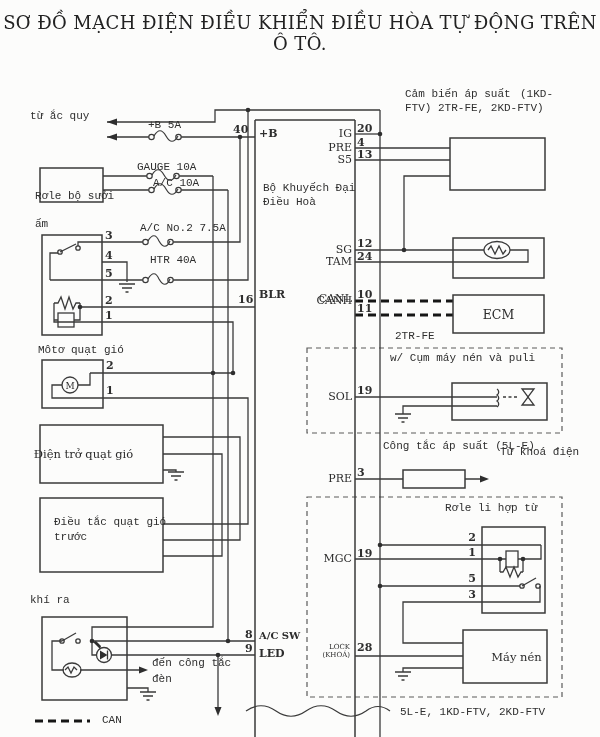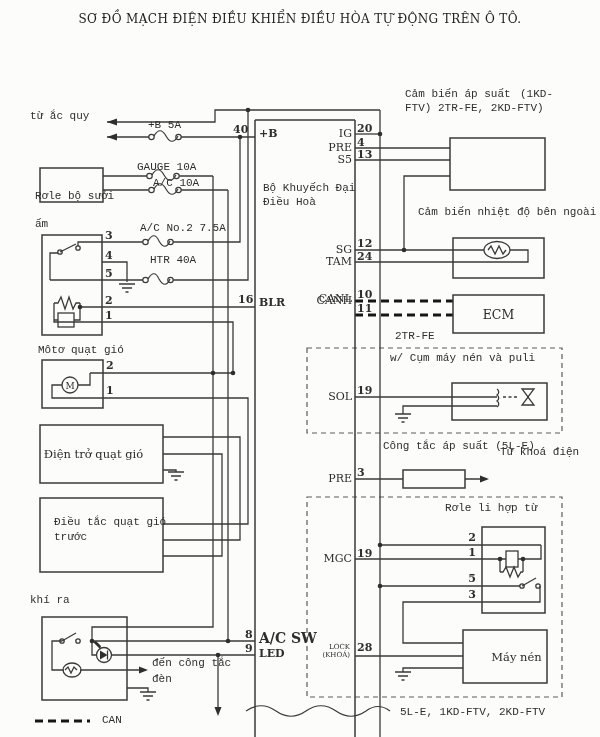--- a/index.html
+++ b/index.html
@@ -1,21 +1,21 @@
 <!DOCTYPE html>
 <html><head>
 <meta charset="utf-8">
 <style>
   html,body{margin:0;padding:0;background:#fbfbfa;}
   #page{position:relative;width:600px;height:737px;background:#fcfcfb;overflow:hidden;
         font-family:"DejaVu Serif", serif;color:#2b2b2b;}
   svg{position:absolute;left:0;top:0;width:600px;height:737px;}
   .t{position:absolute;font-size:11px;line-height:12px;white-space:nowrap;color:#2e2e2e;font-family:Liberation Mono, monospace;}
   .title{position:absolute;left:0;top:12px;width:600px;text-align:center;
-         font-size:12px;letter-spacing:.4px;color:#222;}
+         font-size:18px;letter-spacing:.4px;color:#222;}
   .pin{position:absolute;font-size:11px;white-space:nowrap;color:#2e2e2e;font-weight:bold;}
   .pname-r{position:absolute;right:248px;text-align:right;font-size:11px;white-space:nowrap;}
   .tiny{font-size:7px;}
   .cbox{position:absolute;display:flex;align-items:center;justify-content:center;
         font-size:11.5px;text-align:center;}
 </style>
 </head>
 <body>
 
 <div id="page">
@@ -226,21 +226,21 @@
 
   <span class="t" style="left:30px;top:110px">từ ắc quy</span>
   <span class="t" style="left:148px;top:119px">+B 5A</span>
   <span class="t" style="left:137px;top:161px">GAUGE 10A</span>
   <span class="t" style="left:153px;top:177px">A/C 10A</span>
   <span class="t" style="left:35px;top:190px">Rơle bộ sưởi</span>
   <span class="t" style="left:35px;top:218px">ấm</span>
   <span class="t" style="left:140px;top:222px">A/C No.2 7.5A</span>
   <span class="t" style="left:150px;top:254px">HTR 40A</span>
   <span class="t" style="left:38px;top:344px">Môtơ quạt gió</span>
-  <div class="cbox" style="left:38px;top:426px;width:111px;height:56px">Điện trở quạt gió</div>
+  <div class="cbox" style="left:28px;top:426px;width:111px;height:56px">Điện trở quạt gió</div>
   <span class="t" style="left:54px;top:516px">Điều tắc quạt gió</span>
   <span class="t" style="left:54px;top:531px">trước</span>
   <span class="t" style="left:30px;top:594px">khí ra</span>
   <span class="t" style="left:152px;top:657px">đến công tắc</span>
   <span class="t" style="left:152px;top:673px">đèn</span>
   <span class="t" style="left:102px;top:714px">CAN</span>
 
   <span class="pin" style="left:105px;top:229px">3</span>
   <span class="pin" style="left:105px;top:249px">4</span>
   <span class="pin" style="left:105px;top:267px">5</span>
@@ -249,23 +249,23 @@
 
   <span class="pin" style="left:106px;top:359px">2</span>
   <span class="pin" style="left:106px;top:384px">1</span>
 
   <span class="t" style="left:263px;top:182px">Bộ Khuyếch Đại</span>
   <span class="t" style="left:263px;top:196px">Điều Hoà</span>
 
   <span class="pin" style="left:233px;top:123px">40</span>
   <span class="pin" style="left:259px;top:127px">+B</span>
   <span class="pin" style="left:238px;top:293px">16</span>
-  <span class="pin" style="left:259px;top:296px">BLR</span>
+  <span class="pin" style="left:259px;top:288px">BLR</span>
   <span class="pin" style="left:245px;top:628px">8</span>
-  <span class="pin" style="left:259px;top:630px;font-size:14px">A/C SW</span>
+  <span class="pin" style="left:259px;top:630px;font-size:10px">A/C SW</span>
   <span class="pin" style="left:245px;top:642px">9</span>
   <span class="pin" style="left:259px;top:647px">LED</span>
 
   <span class="pname-r" style="top:127px">IG</span>
   <span class="pin" style="left:357px;top:122px">20</span>
   <span class="pname-r" style="top:141px">PRE</span>
   <span class="pin" style="left:357px;top:136px">4</span>
   <span class="pname-r" style="top:153px">S5</span>
   <span class="pin" style="left:357px;top:148px">13</span>
   <span class="pname-r" style="top:243px">SG</span>
@@ -282,21 +282,20 @@
   <span class="pin" style="left:357px;top:466px">3</span>
   <span class="pname-r" style="top:552px">MGC</span>
   <span class="pin" style="left:357px;top:547px">19</span>
   <span class="pname-r tiny" style="top:643px;right:250px">LOCK</span>
   <span class="pname-r tiny" style="top:651px;right:250px">(KHOÁ)</span>
   <span class="pin" style="left:357px;top:641px">28</span>
 
   <span class="t" style="left:405px;top:88px">Cảm biến áp suất</span>
   <span class="t" style="left:520px;top:88px">(1KD-</span>
   <span class="t" style="left:405px;top:102px">FTV) 2TR-FE, 2KD-FTV)</span>
-  <span class="t" style="left:418px;top:206px">Cảm biến nhiệt độ bên ngoài</span>
   <div class="cbox" style="left:453px;top:295px;width:91px;height:38px;font-size:12.5px">ECM</div>
   <span class="t" style="left:395px;top:330px">2TR-FE</span>
   <span class="t" style="left:390px;top:352px">w/ Cụm máy nén và puli</span>
   <span class="t" style="left:383px;top:440px">Công tắc áp suất (5L-E)</span>
   <span class="t" style="left:500px;top:446px">Từ khoá điện</span>
   <span class="t" style="left:445px;top:502px">Rơle li hợp từ</span>
   <div class="cbox" style="left:463px;top:630px;width:107px;height:53px">Máy nén</div>
   <span class="t" style="left:400px;top:706px">5L-E, 1KD-FTV, 2KD-FTV</span>
 
   <span class="pin" style="right:124px;top:531px">2</span>

